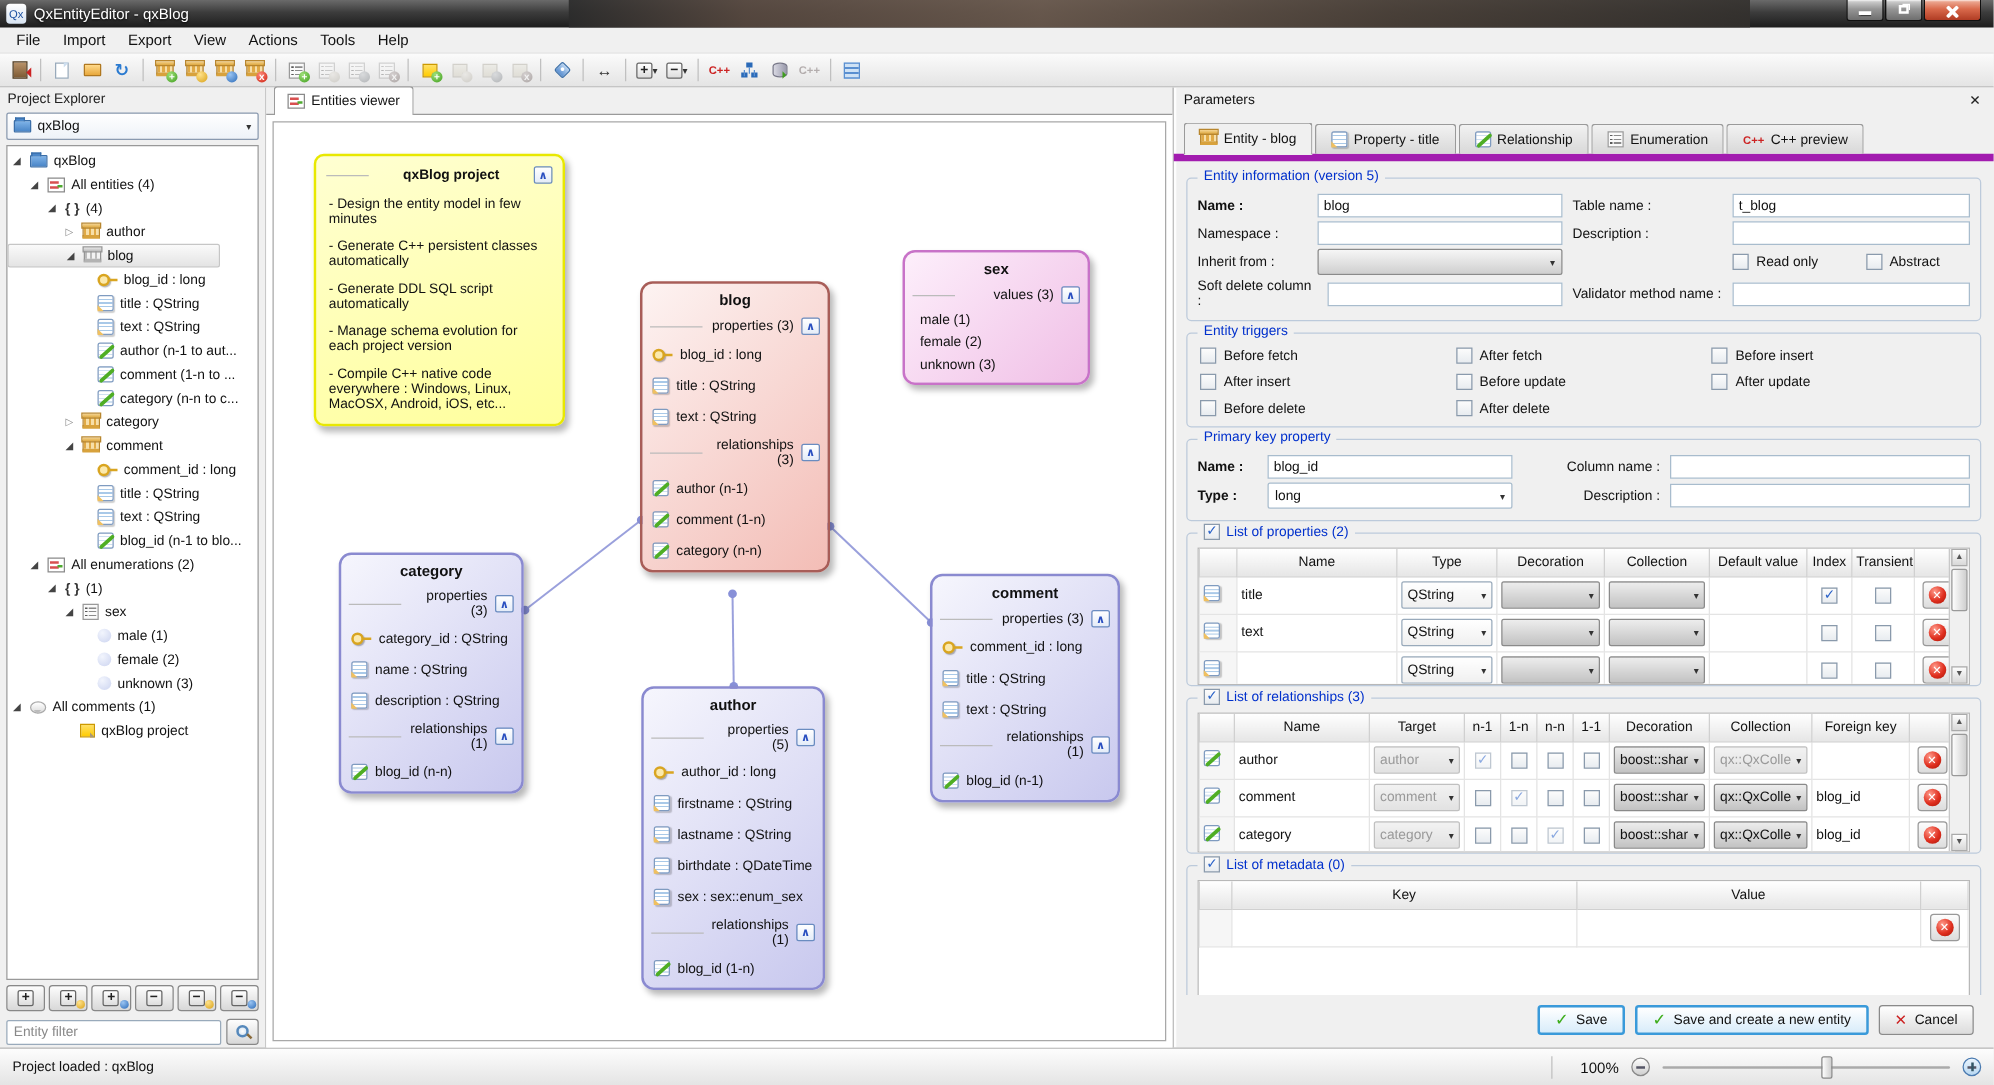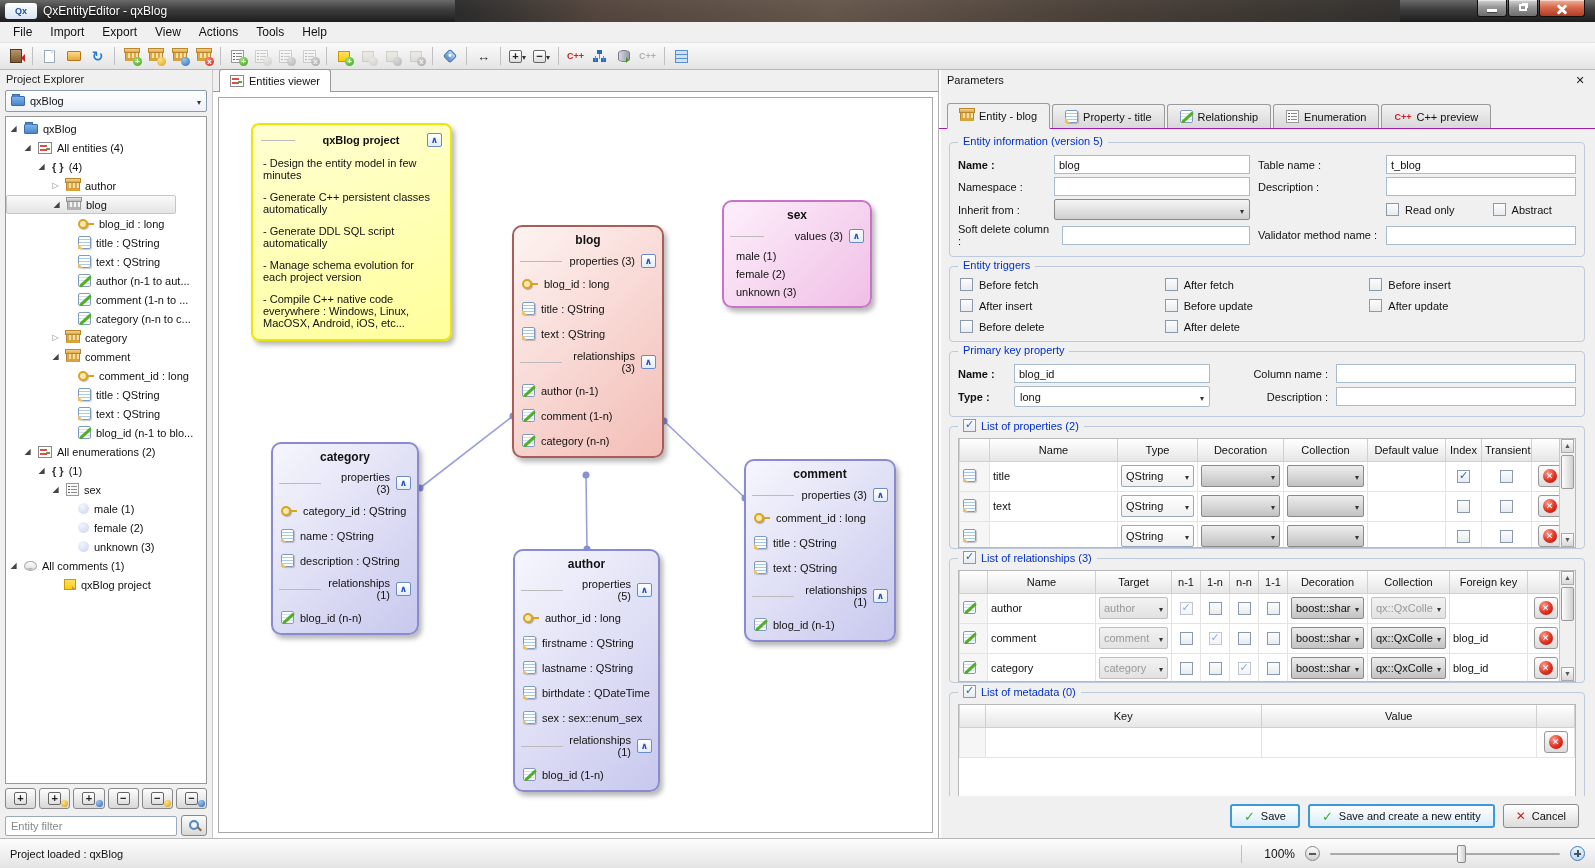--- a/index.html
+++ b/index.html
@@ -3,21 +3,21 @@
 <meta charset="utf-8">
 <style>
   * { box-sizing:border-box; margin:0; padding:0; }
   html,body { width:1595px; height:868px; overflow:hidden; }
   body { font-family:"Liberation Sans","DejaVu Sans",sans-serif; font-size:11px; color:#111; background:#f0f0f0; }
   .app { display:flex; flex-direction:column; width:1595px; height:868px; }
 
   
   .titlebar { position:relative; height:22px; background:linear-gradient(#6a6a6a,#3c3c3c 45%,#1d1d1d); display:flex; align-items:center; padding-left:5px; color:#fff; flex:none; }
   .titlebar .blurstrip { position:absolute; left:455px; right:195px; top:0; bottom:0; background:linear-gradient(90deg,#2b2b2b,#57483f 15%,#6b5a4e 40%,#4a4038 70%,#33302d 100%); opacity:.9; }
-  .qxlogo { width:32px; height:16px; background:linear-gradient(#ffffff,#d8e4f2); border-radius:3px; color:#1a4fa0; font-weight:bold; font-size:9px; display:flex; align-items:center; justify-content:center; margin-right:6px; position:relative; z-index:2; }
+  .qxlogo { width:16px; height:16px; background:linear-gradient(#ffffff,#d8e4f2); border-radius:3px; color:#1a4fa0; font-weight:normal; font-size:9px; display:flex; align-items:center; justify-content:center; margin-right:6px; position:relative; z-index:2; }
   .apptitle { font-size:12px; text-shadow:0 1px 2px #000; position:relative; z-index:2; }
   .winbtns { position:absolute; right:10px; top:0; display:flex; z-index:3; }
   .winbtn { width:30px; height:17px; border:1px solid #101010; border-top:none; border-bottom-left-radius:3px; border-bottom-right-radius:3px; background:linear-gradient(#d6d6d6,#969696 45%,#6e6e6e); margin-left:1px; position:relative; box-shadow:inset 0 1px 0 rgba(255,255,255,.5); }
   .winbtn.close { width:46px; background:linear-gradient(#f0b39e,#d96a4c 45%,#b03c24); }
   .winbtn .bar { position:absolute; left:50%; top:9px; width:10px; height:3px; margin-left:-5px; background:#fff; box-shadow:0 1px 1px rgba(0,0,0,.5); }
   .winbtn .box { position:absolute; left:50%; top:4px; width:8px; height:7px; margin-left:-4px; border:2px solid #fff; box-shadow:2px -2px 0 -1px #fff; }
   .winbtn .x1,.winbtn .x2 { position:absolute; left:50%; top:8px; width:12px; height:3px; margin-left:-6px; background:#fff; border-radius:1px; }
   .winbtn .x1 { transform:rotate(45deg); } .winbtn .x2 { transform:rotate(-45deg); }
 
   
@@ -131,21 +131,21 @@
   .ebox-blue { background:linear-gradient(135deg,#f6f6fd,#c8c8ee); border-color:#8a8ad0; }
   .ebox-note { background:linear-gradient(160deg,#ffffd2,#ffff9c); border-color:#e8e800; border-radius:8px; }
   .ebox-note .noteline { padding:0 10px; margin-bottom:10px; }
   .ebox-note .etitle { display:flex; align-items:center; gap:6px; font-size:11px; padding:8px 8px 10px; }
   .ebox-note .etitle .t { flex:1; text-align:center; }
 
   
   .rightpanel { width:657px; flex:none; display:flex; flex-direction:column; background:#f0f0f0; border-left:1px solid #b0b0b0; box-shadow:inset 2px 0 0 #fdfdfd; }
   .paramheader { height:20px; display:flex; align-items:center; padding:0 8px; flex:none; }
   .paramheader .x { margin-left:auto; font-size:11px; color:#222; font-weight:bold; width:14px; text-align:center; }
-  .rtabs { display:flex; align-items:flex-end; padding-left:8px; border-bottom:1px solid #a21caf; height:39px; flex:none; }
+  .rtabs { display:flex; align-items:flex-end; padding-left:8px; border-bottom:6px solid #a21caf; height:39px; flex:none; }
   .rtab { display:flex; align-items:center; gap:5px; padding:4px 12px; border:1px solid #9a9a9a; border-bottom:none; border-radius:3px 3px 0 0; background:linear-gradient(#f2f2f2,#d8d8d8); height:24px; margin-right:2px; white-space:nowrap; }
   .rtab.active { background:#f0f0f0; position:relative; top:1px; height:26px; border-bottom:1px solid #f0f0f0; }
   .rbody { flex:1; overflow:hidden; padding-top:4px; }
   .group { position:relative; border:1px solid #bccadb; border-radius:4px; margin:9px 10px 0 10px; padding:9px 8px 6px 8px; }
   .group > .legend { position:absolute; top:-8px; left:8px; background:#f0f0f0; padding:0 5px; color:#0030cc; display:flex; align-items:center; gap:5px; font-size:11px; }
   .frow { display:grid; grid-template-columns:88px 196px 120px 1fr; align-items:center; column-gap:8px; margin:3px 0; }
   .frow.pk { grid-template-columns:48px 196px 110px 1fr; }
   .lbl { font-size:11px; }
   .lbl.b { font-weight:bold; }
   .tin { height:19px; border:1px solid #a8bccd; padding:0 4px; font:11px "Liberation Sans",sans-serif; background:#fff; display:flex; align-items:center; }

